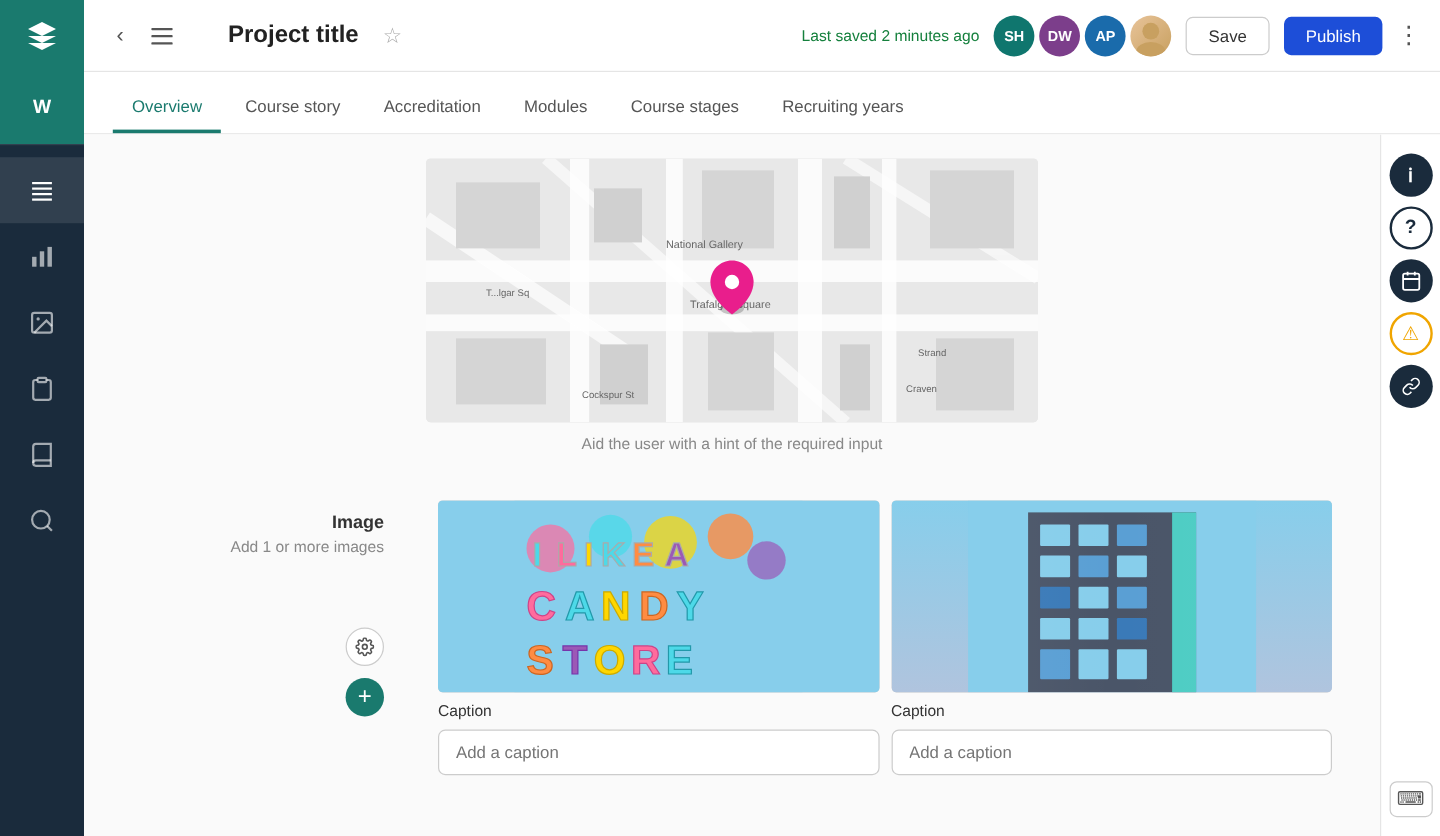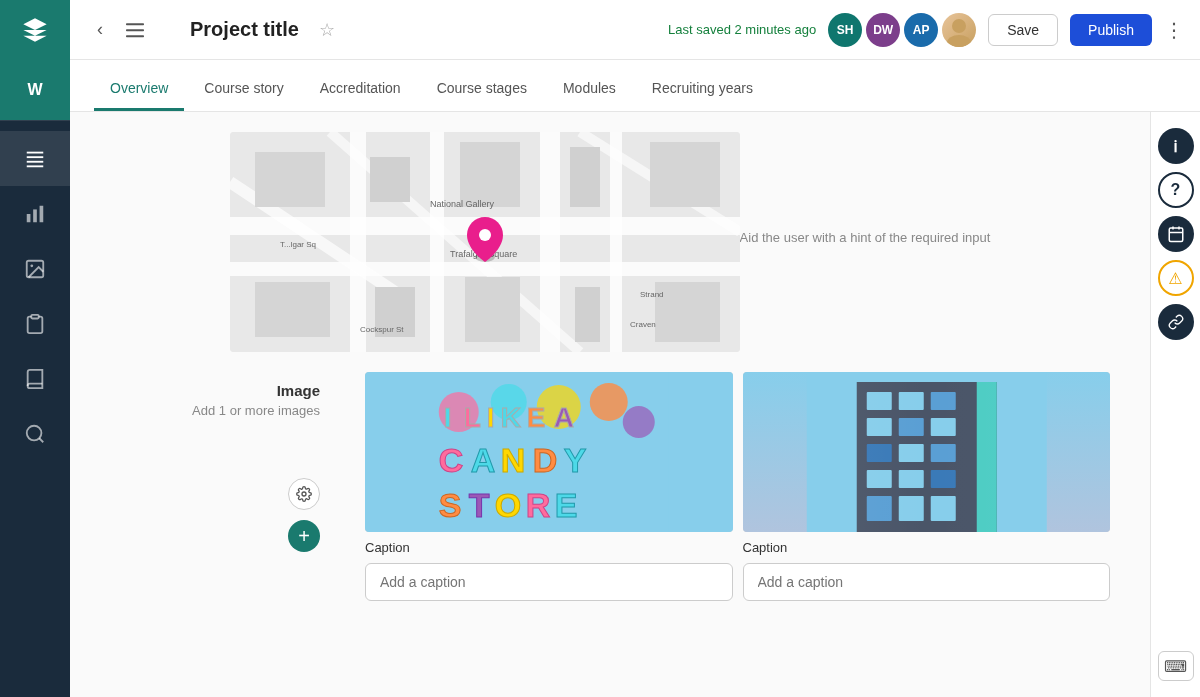--- a/index.html
+++ b/index.html
@@ -474,30 +474,30 @@
     </div>
     <button class="save-btn">Save</button>
     <button class="publish-btn">Publish</button>
     <div class="header-more">⋮</div>
   </div>
 
   <div class="tabs">
     <div class="tab active">Overview</div>
     <div class="tab">Course story</div>
     <div class="tab">Accreditation</div>
+    <div class="tab">Modules</div>
     <div class="tab">Course stages</div>
-    <div class="tab">Modules</div>
     <div class="tab">Recruiting years</div>
   </div>
 
   <div class="content">
     <div class="content-inner">
 
       <div class="map-section">
-        <div style="display:flex;align-items:center;">
+        <div style="display:flex;flex-direction:column;align-items:center;">
           <div class="map-container">
             
             <svg class="map-svg" viewBox="0 0 510 220" xmlns="http://www.w3.org/2000/svg">
 
               <rect width="510" height="220" fill="#e8e8e8"></rect>
 
               <rect x="0" y="85" width="510" height="18" fill="#ffffff" opacity="0.8"></rect>
               <rect x="0" y="130" width="510" height="14" fill="#ffffff" opacity="0.8"></rect>
               <rect x="120" y="0" width="16" height="220" fill="#ffffff" opacity="0.8"></rect>
               <rect x="200" y="0" width="14" height="220" fill="#ffffff" opacity="0.8"></rect>

